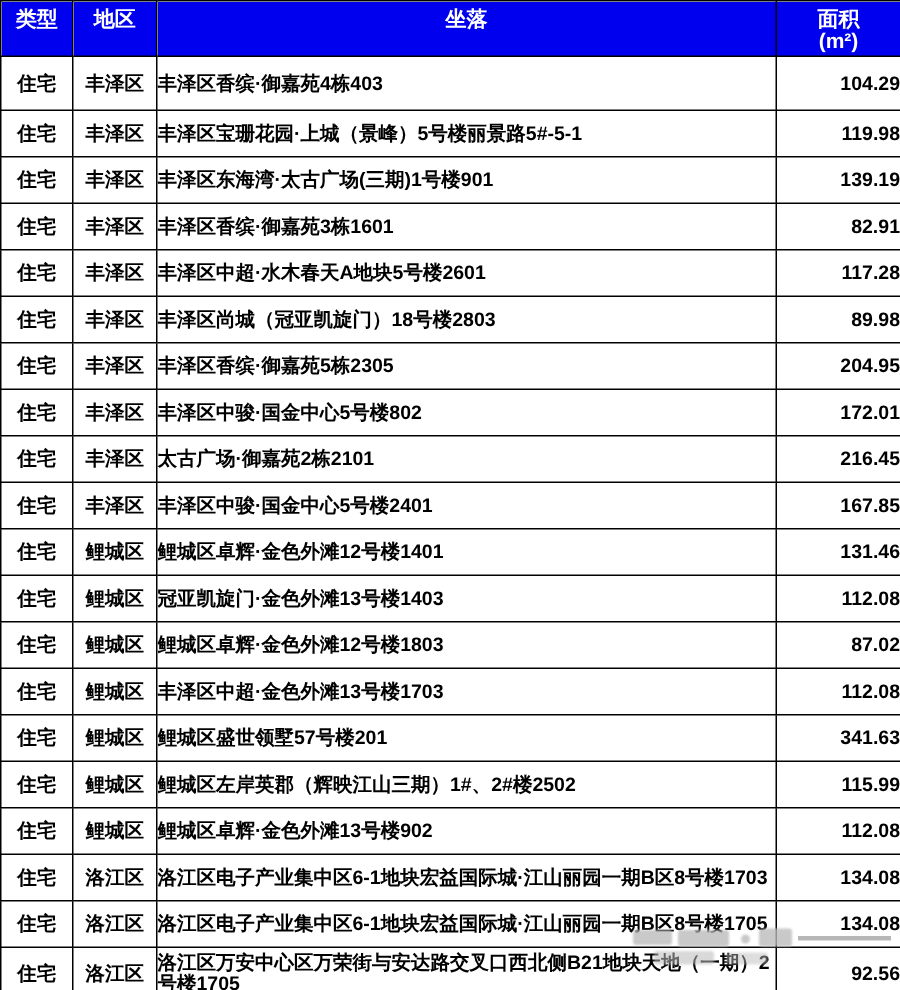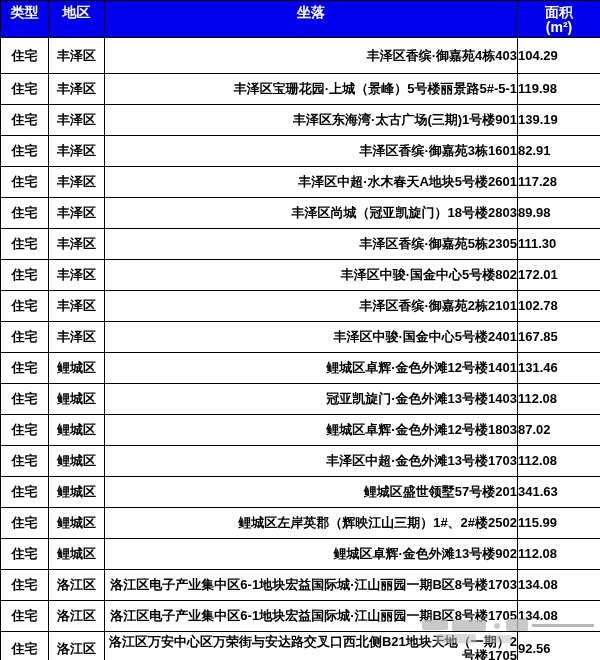--- a/index.html
+++ b/index.html
@@ -42,22 +42,22 @@
     font-size:13px;
     line-height:14px;
     vertical-align:middle;
     padding:0;
     overflow:hidden;
   }
   tr.data-row{height:31px;}
   tr.data-row:first-child{height:36px;}
   tr.data-row:last-child{height:34px;}
   td.type,td.district{text-align:center;}
-  td.location{text-align:right;padding:0 4px 0 3px;word-break:break-all;}
-  td.area{text-align:left;padding-right:9px;font-size:13px;}
+  td.location{text-align:left;padding:0 4px 0 3px;word-break:break-all;}
+  td.area{text-align:right;padding-right:9px;font-size:13px;}
 
   
   .watermark{
     position:absolute;
     left:422px;top:616px;
     width:174px;height:36px;
     pointer-events:none;
     z-index:5;
   }
   .wm-blob{
@@ -137,33 +137,33 @@
         <tr class="data-row">
           <td class="type">住宅</td>
           <td class="district">丰泽区</td>
           <td class="location">丰泽区尚城（冠亚凯旋门）18号楼2803</td>
           <td class="area">89.98</td>
         </tr>
         <tr class="data-row">
           <td class="type">住宅</td>
           <td class="district">丰泽区</td>
           <td class="location">丰泽区香缤·御嘉苑5栋2305</td>
-          <td class="area">111.30</td>
+          <td class="area">204.95</td>
         </tr>
         <tr class="data-row">
           <td class="type">住宅</td>
           <td class="district">丰泽区</td>
           <td class="location">丰泽区中骏·国金中心5号楼802</td>
           <td class="area">172.01</td>
         </tr>
         <tr class="data-row">
           <td class="type">住宅</td>
           <td class="district">丰泽区</td>
-          <td class="location">丰泽区香缤·御嘉苑2栋2101</td>
-          <td class="area">102.78</td>
+          <td class="location">太古广场·御嘉苑2栋2101</td>
+          <td class="area">216.45</td>
         </tr>
         <tr class="data-row">
           <td class="type">住宅</td>
           <td class="district">丰泽区</td>
           <td class="location">丰泽区中骏·国金中心5号楼2401</td>
           <td class="area">167.85</td>
         </tr>
         <tr class="data-row">
           <td class="type">住宅</td>
           <td class="district">鲤城区</td>

